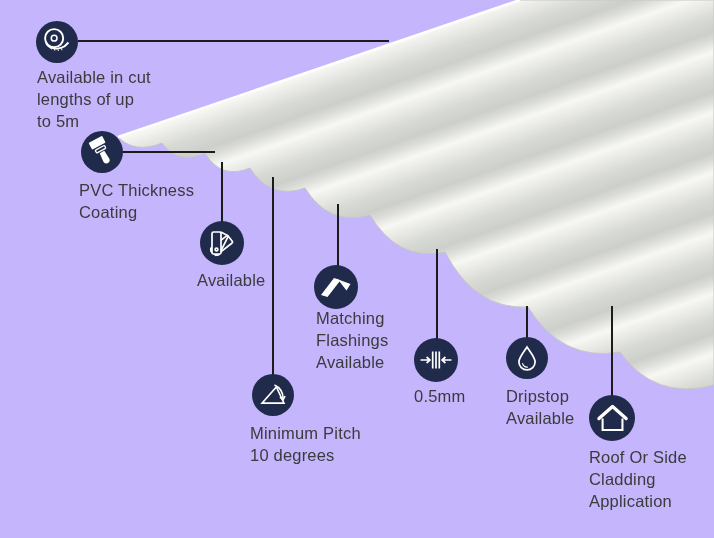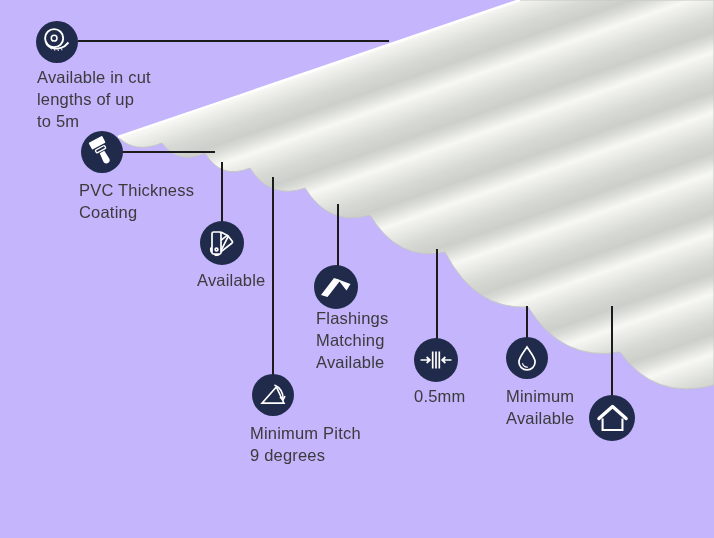--- a/index.html
+++ b/index.html
@@ -127,37 +127,37 @@
     <span>Available</span>
   </div>
 
   <div class="icon-circle s44" id="ic-fla">
     <svg viewBox="0 0 44 44">
       <path d="M7 30 L20 13 L26.5 15.2 L13.5 32 Z" fill="#fff"></path>
       <path d="M21.5 13.5 L36.5 19 L32.5 25.5 L25.5 16.5 Z" fill="#fff"></path>
     </svg>
   </div>
   <div class="label" id="lb-fla">
+    <span>Matching</span>
     <span>Flashings</span>
-    <span>Matching</span>
     <span>Available</span>
   </div>
 
   <div class="icon-circle s42" id="ic-pit">
     <svg viewBox="0 0 44 44">
       <g stroke="#fff" fill="none" stroke-width="1.7">
         <path d="M10.5 30.5 L33.5 30.5 L25.5 13.5 Z"></path>
         <path d="M23.5 11.5 A14.5 14.5 0 0 1 32.5 26"></path>
         <path d="M29.3 24.2 L32.6 27 L34.6 23.2"></path>
       </g>
     </svg>
   </div>
   <div class="label" id="lb-pit">
     <span>Minimum Pitch</span>
-    <span>9 degrees</span>
+    <span>10 degrees</span>
   </div>
 
   <div class="icon-circle s44" id="ic-thk">
     <svg viewBox="0 0 44 44">
       <g stroke="#fff" fill="none" stroke-width="1.7">
         <path d="M18.7 13.5 V30.5 M22 13.5 V30.5 M25.3 13.5 V30.5"></path>
         <path d="M6.5 22 H15.5 M12.6 19 L15.9 22 L12.6 25"></path>
         <path d="M37.5 22 H28.5 M31.4 19 L28.1 22 L31.4 25"></path>
       </g>
     </svg>
@@ -166,24 +166,29 @@
     <span>0.5mm</span>
   </div>
 
   <div class="icon-circle s42" id="ic-drp">
     <svg viewBox="0 0 44 44">
       <path d="M22 10.5 C19 15 13.5 21.5 13.5 26 a8.5 8.5 0 0 0 17 0 C30.5 21.5 25 15 22 10.5 Z" stroke="#fff" stroke-width="1.8" fill="none"></path>
       <path d="M17.3 27.5 a4.8 4.8 0 0 0 5.6 4" stroke="#fff" stroke-width="1.3" fill="none"></path>
     </svg>
   </div>
   <div class="label" id="lb-drp">
-    <span>Minimum</span>
+    <span>Dripstop</span>
     <span>Available</span>
   </div>
 
   <div class="icon-circle s46" id="ic-rof">
     <svg viewBox="0 0 44 44">
       <path d="M9.5 22.5 L22.5 11 L35.5 22.5" stroke="#fff" stroke-width="3.2" fill="none" stroke-linecap="round" stroke-linejoin="round"></path>
       <path d="M13 22.5 V33.5 H32 V22.5" stroke="#fff" stroke-width="2" fill="none"></path>
     </svg>
   </div>
+  <div class="label" id="lb-rof">
+    <span>Roof Or Side</span>
+    <span>Cladding</span>
+    <span>Application</span>
+  </div>
 
 </div>
 
 </body></html>

